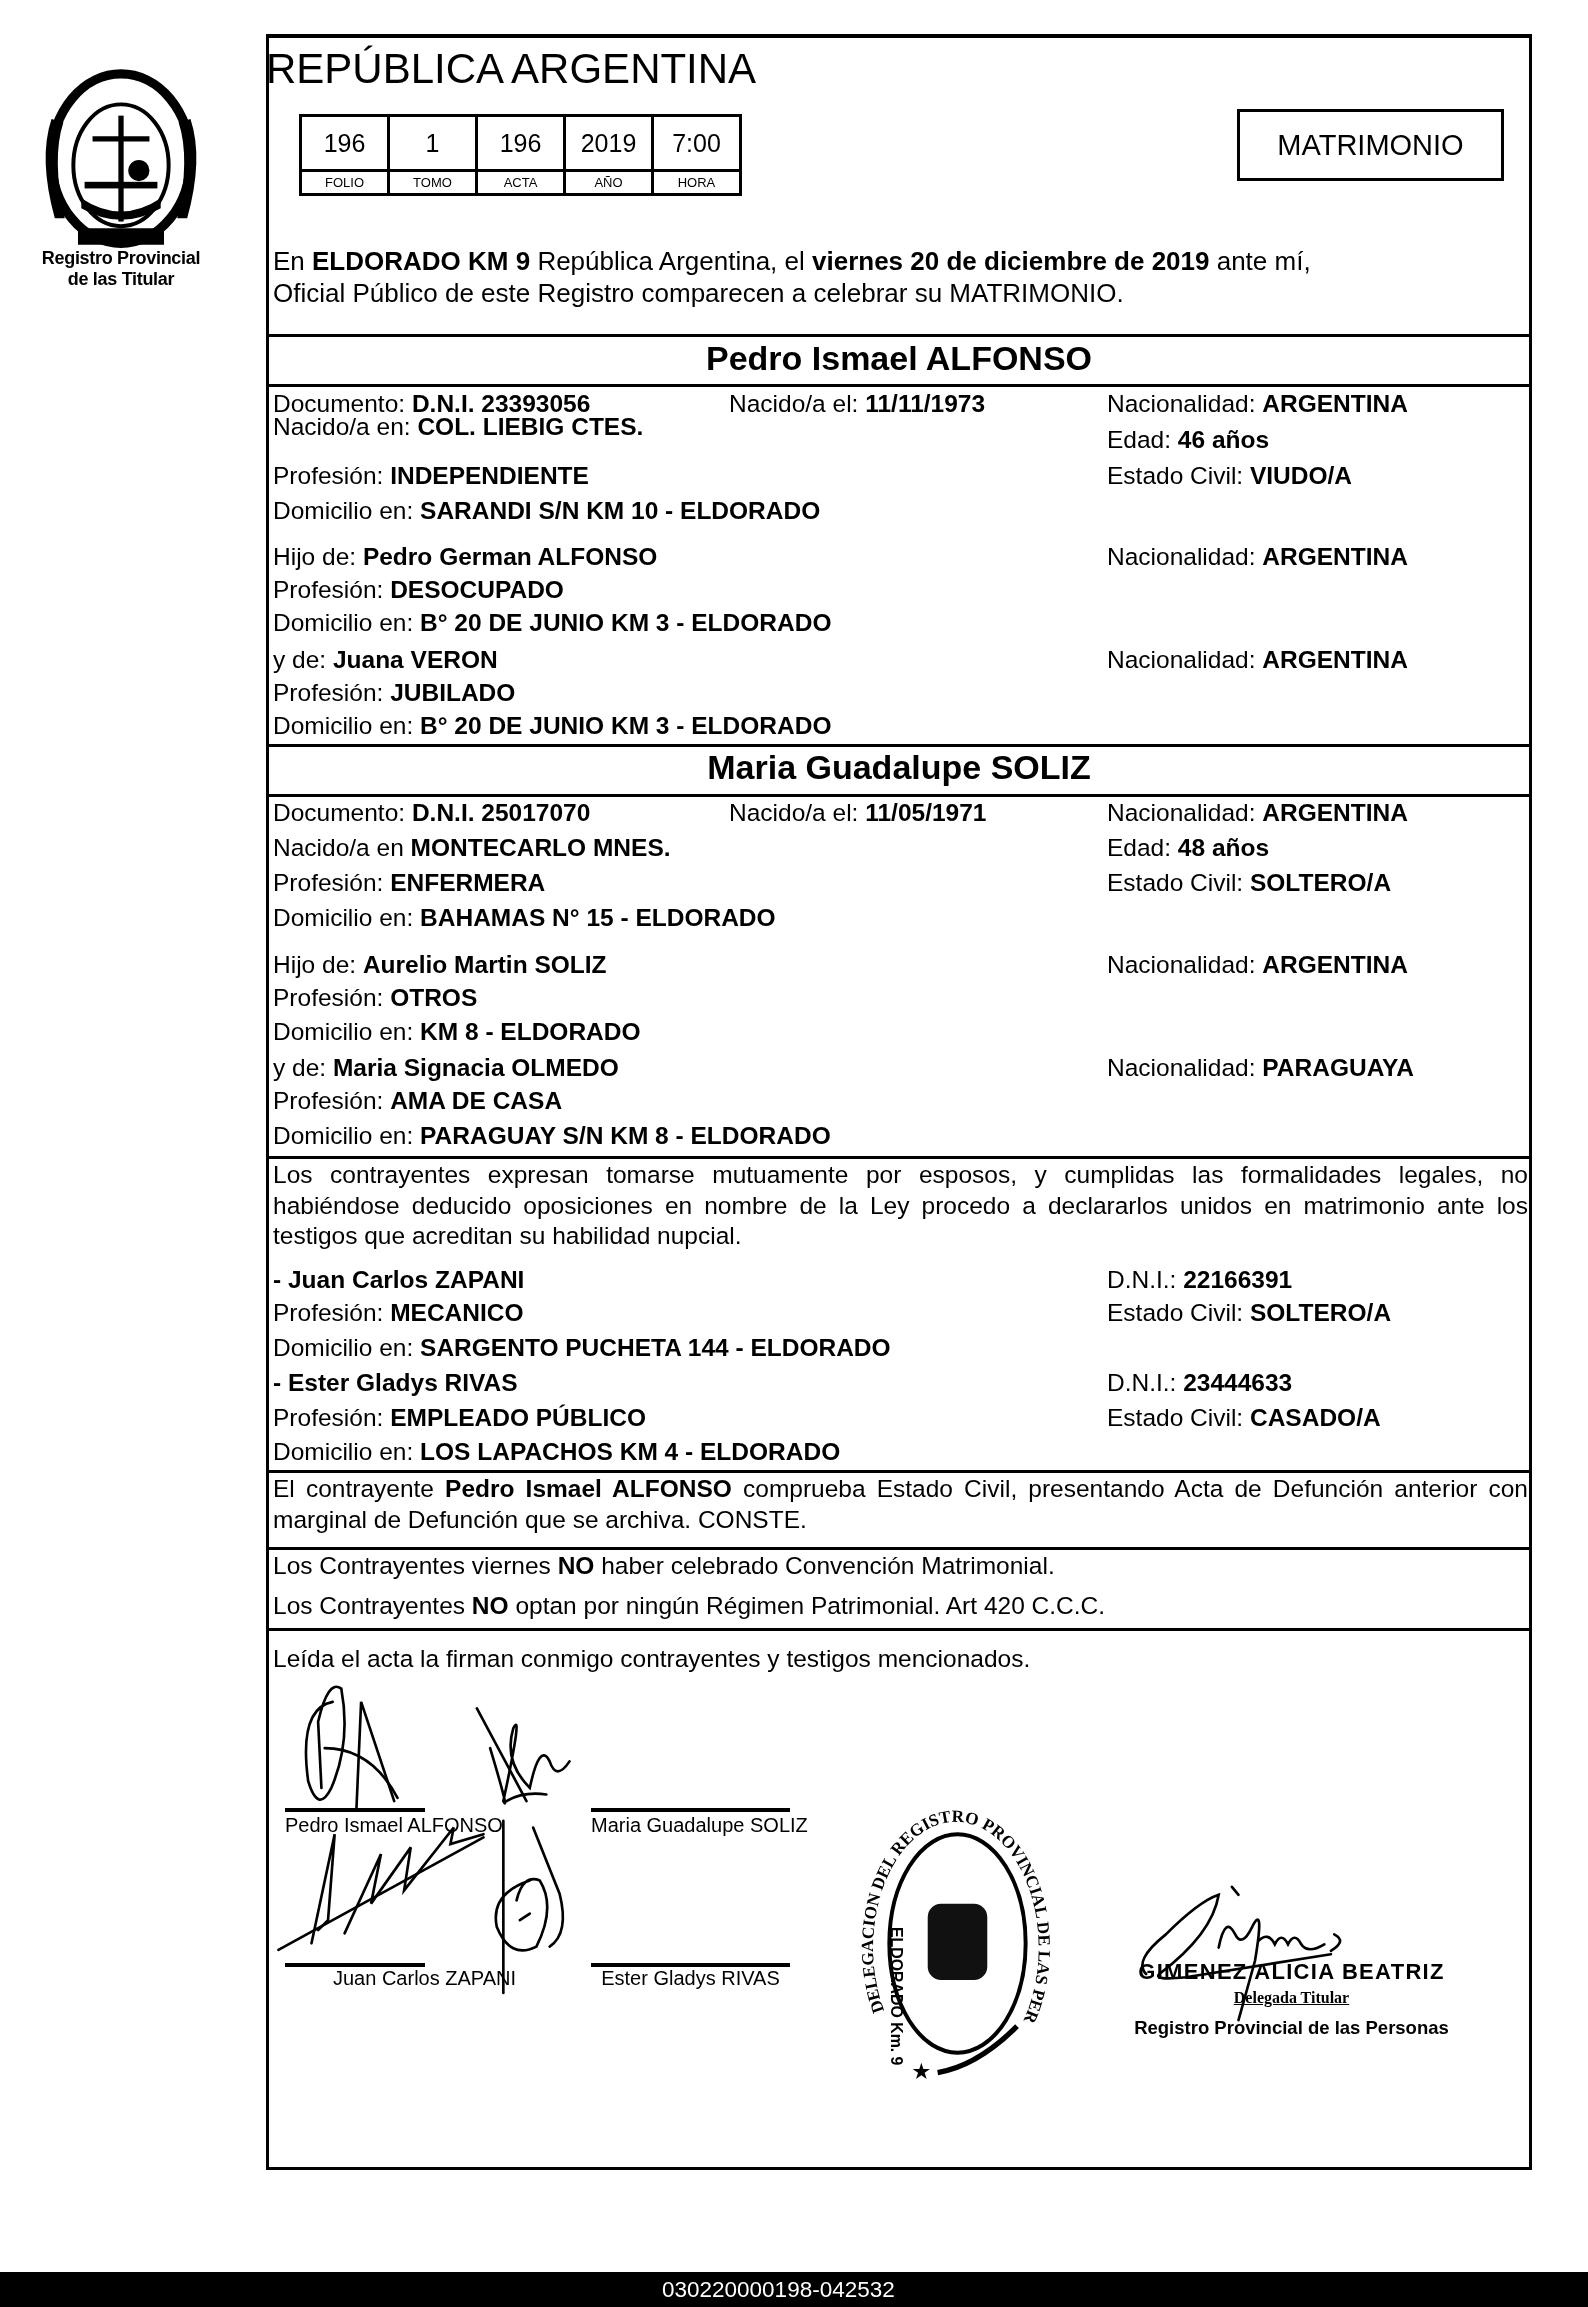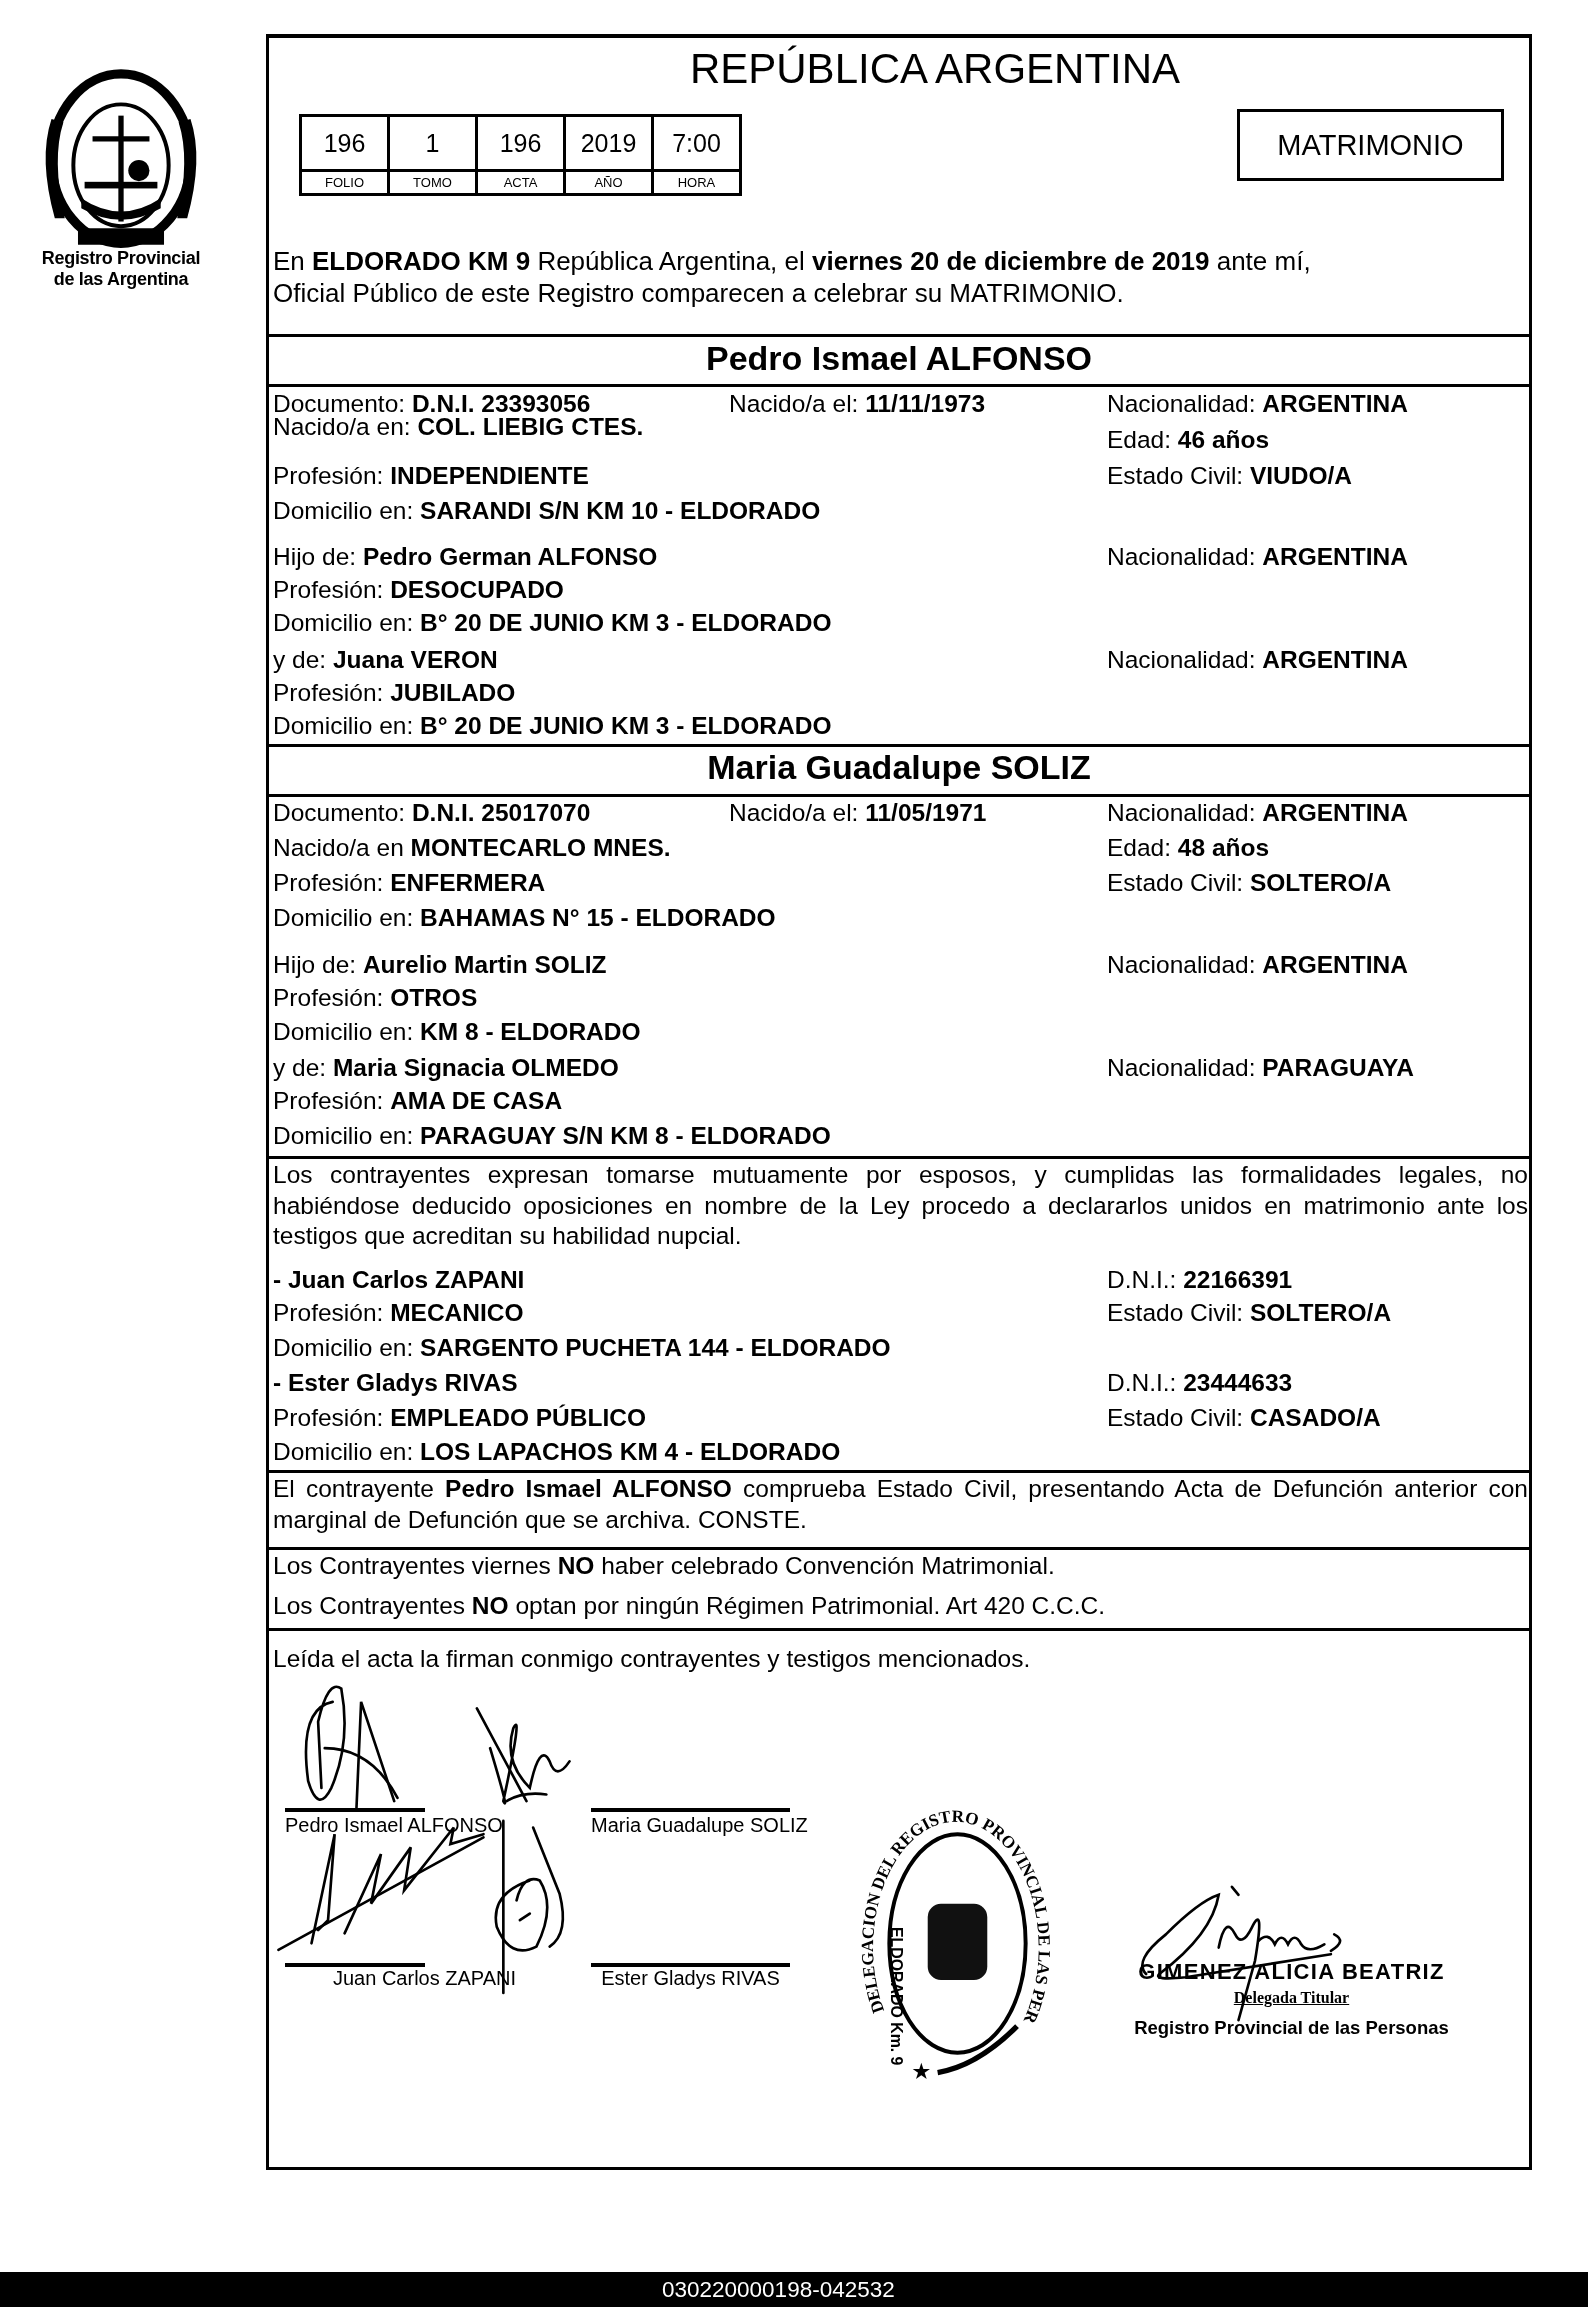--- a/index.html
+++ b/index.html
@@ -11,21 +11,21 @@
   
   #seal { left:38px; top:66px; width:166px; width:166px; height:182px; }
   #seal-caption { left:26.5px; top:248px; width:189px; text-align:center;
                   font-size:18px; font-weight:bold; line-height:21px; letter-spacing:-0.3px; }
 
   
   #frame { left:266px; top:34px; width:1266px; height:2136px;
            border:3.3px solid #000; border-top-width:4px; box-sizing:border-box; }
   .hline { position:absolute; left:266px; width:1266px; background:#000; height:3.3px; }
 
-  #title { left:266px; top:45px; width:1266px; text-align:center; font-size:42px; letter-spacing:0px;padding-left:36px; }
+  #title { left:266px; top:45px; width:1266px; font-size:42px; letter-spacing:0px; }
 
   
   #folio { left:299px; top:114px; border-collapse:collapse; }
   #folio td { border:3.3px solid #000; text-align:center; width:85px; padding:0; }
   #folio tr.vals td { height:52px; font-size:25px; }
   #folio tr.labs td { height:21px; font-size:13px; line-height:20px; }
 
   #type-box { left:1237px; top:109px; width:267px; height:72px; border:3.3px solid #000;
               box-sizing:border-box; font-size:29px; display:flex; align-items:center; justify-content:center; }
 
@@ -61,21 +61,21 @@
     <circle cx="152" cy="158" r="16" fill="#000"></circle>
     <line x1="82" y1="110" x2="168" y2="110" stroke="#000" stroke-width="8"></line>
     <line x1="125" y1="75" x2="125" y2="235" stroke="#000" stroke-width="8"></line>
     <rect x="70" y="175" width="110" height="10" fill="#000"></rect>
     <path d="M65 200 Q125 240 185 200 L185 215 Q125 250 65 215 Z" fill="#000"></path>
     <path d="M60 245 L190 245 L190 270 L60 270 Z" fill="#000"></path>
   </svg>
 </div>
 <div class="abs" id="seal-caption">
   <div>Registro Provincial</div>
-  <div>de las Argentina</div>
+  <div>de las Titular</div>
 </div>
 
 <div class="abs" id="frame"></div>
 <div class="hline" style="top:334px"></div>
 <div class="hline" style="top:384px"></div>
 <div class="hline" style="top:744px"></div>
 <div class="hline" style="top:794px"></div>
 <div class="hline" style="top:1156px"></div>
 <div class="hline" style="top:1470px"></div>
 <div class="hline" style="top:1547px"></div>

